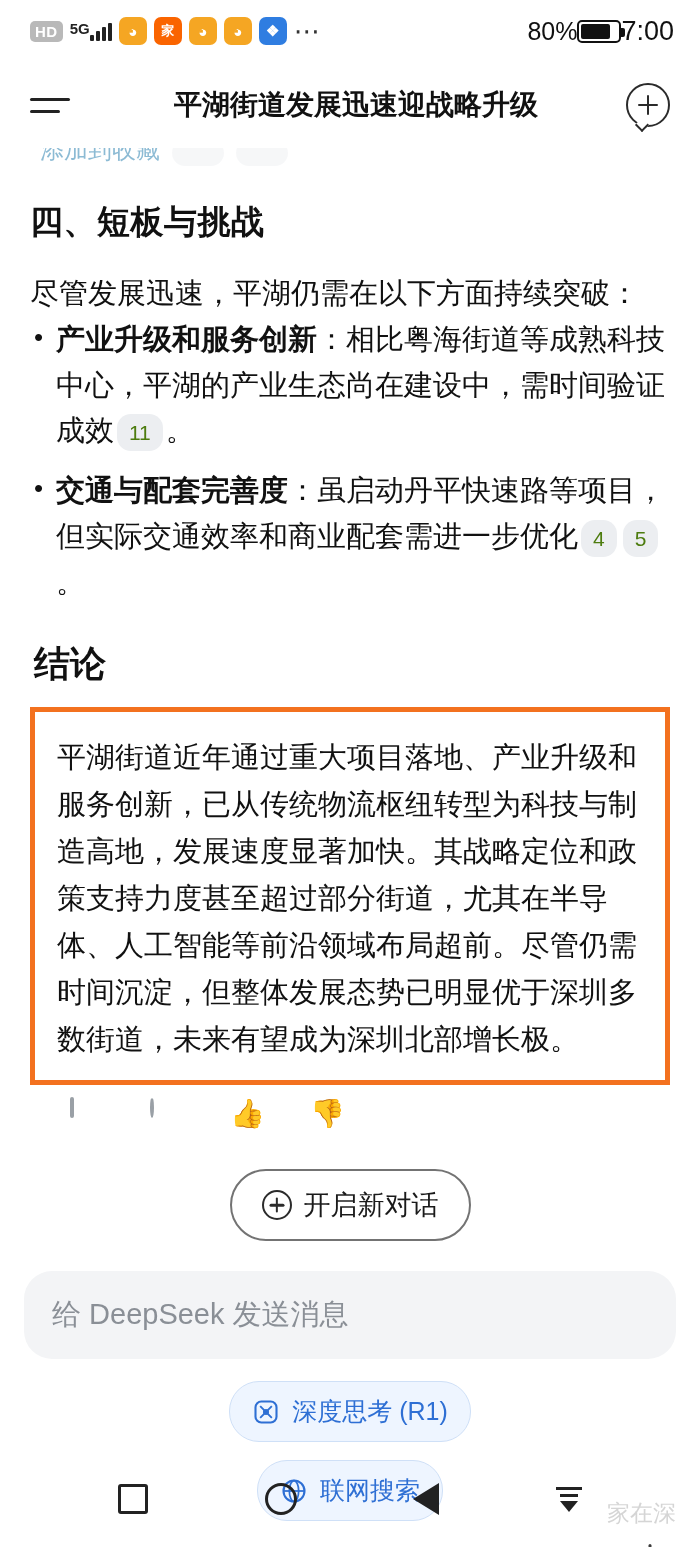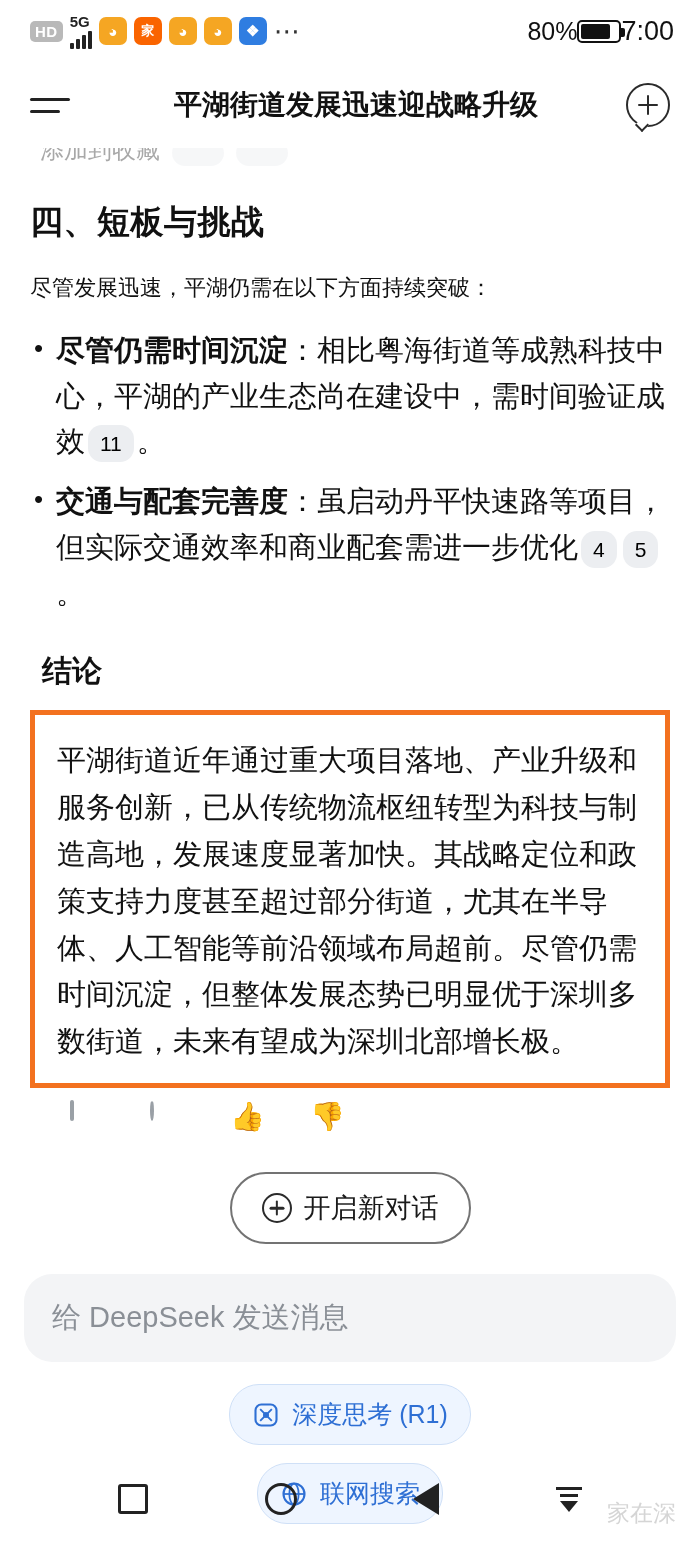--- a/index.html
+++ b/index.html
@@ -20,21 +20,21 @@
     font-size: 25px;
     color: #1a1a1a;
   }
   .status-left { display: flex; align-items: center; gap: 7px; }
   .hd-badge {
     background: #b9b9b9; color: #fff; font-size: 15px;
     border-radius: 5px; padding: 2px 5px; font-weight: bold;
     letter-spacing: .5px;
   }
   .net-5g { font-size: 15px; font-weight: bold; color: #222; line-height: 1; }
-  .net-wrap { display: flex; flex-direction: column; align-items: flex-start; justify-content: center; text-align: center; }
+  .net-wrap { display: flex; flex-direction: row; align-items: flex-start; justify-content: center; text-align: center; }
   .bars { display: flex; align-items: flex-end; gap: 2px; height: 20px; }
   .bars i { display: block; width: 4px; background: #222; border-radius: 1px; }
   .bars i:nth-child(1) { height: 6px; }
   .bars i:nth-child(2) { height: 10px; }
   .bars i:nth-child(3) { height: 14px; }
   .bars i:nth-child(4) { height: 18px; }
   .app-icon {
     width: 28px; height: 28px; border-radius: 7px;
     display: inline-flex; align-items: center; justify-content: center;
     font-size: 15px; color: #fff; font-weight: bold;
@@ -93,45 +93,45 @@
   .content {
     padding: 0 30px;
     color: #111;
   }
   .clipped-top {
     height: 18px; overflow: hidden; opacity: .45;
     display: flex; align-items: flex-end; gap: 12px;
     padding-left: 10px;
   }
   .clipped-top .chip { width: 52px; height: 26px; border-radius: 13px; background: #eceef1; }
-  .clipped-top .txt { font-size: 24px; color: #404040; }
+  .clipped-top .txt { font-size: 24px; color: #0369a1; }
 
   h2.section-title {
     font-size: 33px; font-weight: bold; margin: 34px 0 26px;
     letter-spacing: .5px;
   }
   p.para {
-    font-size: 22px; line-height: 1.58; margin-bottom: 22px;
+    font-size: 29px; line-height: 1.58; 
   }
   ul.bullets { list-style: none; margin: 0 0 10px 0; }
   ul.bullets li {
     position: relative; padding-left: 26px; font-size: 29px;
     line-height: 1.58; margin-bottom: 14px;
   }
   ul.bullets li::before {
     content: "•"; position: absolute; left: 4px; top: 0; font-size: 26px;
   }
   .b { font-weight: bold; }
   .cite {
-    display: inline-block; background: #eceef1; color: #000000;
+    display: inline-block; background: #eceef1; color: #4d7c0f;
     border-radius: 14px; font-size: 21px; padding: 2px 12px;
     vertical-align: middle; margin: 0 3px;
   }
   h3.sub-title {
-    font-size: 30px; font-weight: bold; margin: 34px 12px 18px;
+    font-size: 36px; font-weight: bold; margin: 34px 4px 18px;
   }
 
   .conclusion-box {
     border: 5px solid #f3711f;
     padding: 22px 22px 18px;
     font-size: 29px; line-height: 1.62;
     margin-bottom: 6px;
   }
 
   
@@ -277,21 +277,21 @@
     <span class="chip"></span>
     <span class="chip"></span>
   </div>
 
   <h2 class="section-title">四、短板与挑战</h2>
 
   <p class="para">尽管发展迅速，平湖仍需在以下方面持续突破：</p>
 
   <ul class="bullets">
     <li>
-      <span class="b">尽管仍需时间沉淀</span><span>：相比粤海街道等成熟科技中心，平湖的产业生态尚在建设中，需时间验证成效</span><span class="cite">11</span><span>。</span>
+      <span class="b">产业升级和服务创新</span><span>：相比粤海街道等成熟科技中心，平湖的产业生态尚在建设中，需时间验证成效</span><span class="cite">11</span><span>。</span>
     </li>
     <li>
       <span class="b">交通与配套完善度</span><span>：虽启动丹平快速路等项目，但实际交通效率和商业配套需进一步优化</span><span class="cite">4</span><span class="cite">5</span><span>。</span>
     </li>
   </ul>
 
   <h3 class="sub-title">结论</h3>
 
   <div class="conclusion-box">
     <span>平湖街道近年通过重大项目落地、产业升级和服务创新，已从传统物流枢纽转型为科技与制造高地，发展速度显著加快。其战略定位和政策支持力度甚至超过部分街道，尤其在半导体、人工智能等前沿领域布局超前。尽管仍需时间沉淀，但整体发展态势已明显优于深圳多数街道，未来有望成为深圳北部增长极。</span>

